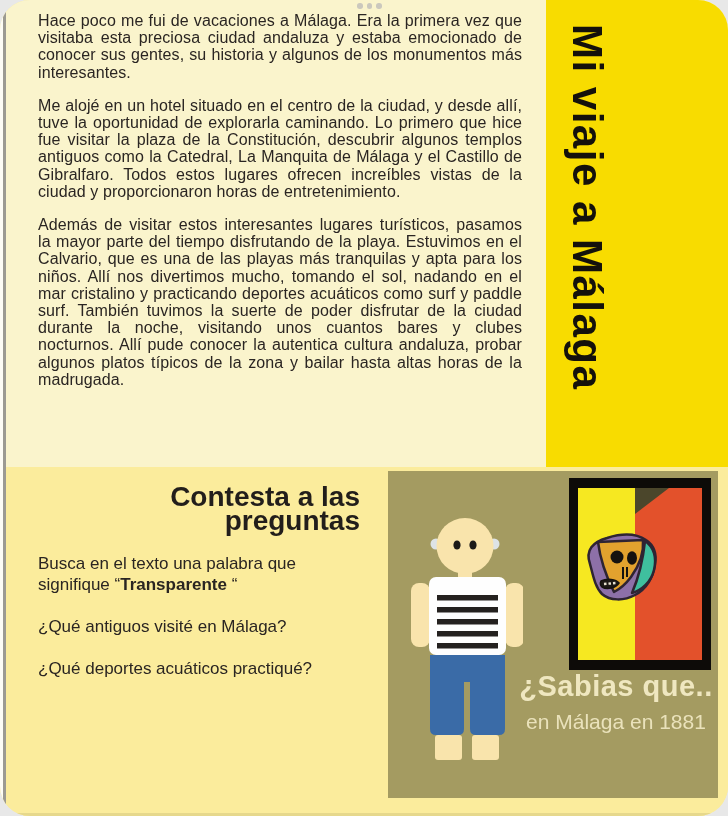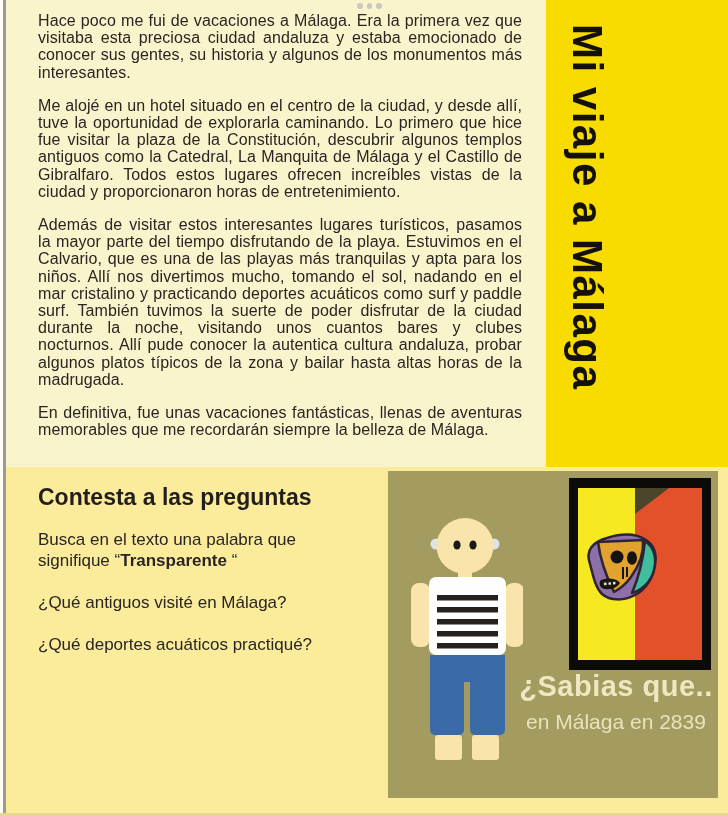--- a/index.html
+++ b/index.html
@@ -1,19 +1,19 @@
 <!DOCTYPE html>
 <html lang="es"><head>
 <meta charset="utf-8">
 <style>
   * { margin:0; padding:0; box-sizing:border-box; }
   html,body { background:#e8e8e8; }
   .page {
     position:relative; width:728px; height:816px; overflow:hidden;
-    font-family:"Liberation Sans", sans-serif; background:#FBEC9C;
+    font-family:"Liberation Sans", sans-serif; background:#FBEC9C;border-radius:30px;
   }
   
   .top-section {
     position:absolute; left:0; top:0; width:728px; height:467px;
     background:#FAF4CC;
   }
   .dots { position:absolute; left:357px; top:3px; display:flex; gap:4px; }
   .dots i { display:block; width:5.5px; height:5.5px; border-radius:50%; background:#CBC8BD; }
   .story {
     position:absolute; left:38px; top:12px; width:484px;
@@ -34,21 +34,21 @@
   }
   
   .bottom-section {
     position:absolute; left:0; top:467px; width:728px; height:349px;
     background:#FBEC9C;
   }
   .questions {
     position:absolute; left:38px; top:18px; width:322px;
     color:#2A2522; font-size:17px; line-height:21px; font-weight:500;
   }
-  .questions h2 { font-size:23px; line-height:24px; font-weight:800; margin:0 0 20px 0; color:#221E1B; }
+  .questions h2 { font-size:28px; line-height:24px; font-weight:800; margin:0 0 20px 0; color:#221E1B;text-align:right; }
   .questions .q { margin:0 0 21px 0; }
   .questions .q strong { font-weight:800; }
   
   .fact-box {
     position:absolute; left:388px; top:4px; width:330px; height:327px;
     background:#A49B61;
   }
   .figure-svg  { position:absolute; left:22px; top:44px; width:113px; height:250px; }
   .painting-svg{ position:absolute; left:181px; top:7px; width:142px; height:192px; }
   .fact-title {
@@ -72,21 +72,20 @@
   <section class="top-section">
     <div class="dots" title="">
       <i></i>
       <i></i>
       <i></i>
     </div>
     <article class="story">
       <p>Hace poco me fui de vacaciones a Málaga. Era la primera vez que visitaba esta preciosa ciudad andaluza y estaba emocionado de conocer sus gentes, su historia y algunos de los monumentos más interesantes.</p>
       <p>Me alojé en un hotel situado en el centro de la ciudad, y desde allí, tuve la oportunidad de explorarla caminando. Lo primero que hice fue visitar la plaza de la Constitución, descubrir algunos templos antiguos como la Catedral, La Manquita de Málaga y el Castillo de Gibralfaro. Todos estos lugares ofrecen increíbles vistas de la ciudad y proporcionaron horas de entretenimiento.</p>
       <p>Además de visitar estos interesantes lugares turísticos, pasamos la mayor parte del tiempo disfrutando de la playa. Estuvimos en el Calvario, que es una de las playas más tranquilas y apta para los niños. Allí nos divertimos mucho, tomando el sol, nadando en el mar cristalino y practicando deportes acuáticos como surf y paddle surf. También tuvimos la suerte de poder disfrutar de la ciudad durante la noche, visitando unos cuantos bares y clubes nocturnos. Allí pude conocer la autentica cultura andaluza, probar algunos platos típicos de la zona y bailar hasta altas horas de la madrugada.</p>
-      <p>En definitiva, fue unas vacaciones fantásticas, llenas de aventuras memorables que me recordarán siempre la belleza de Málaga.</p>
     </article>
   </section>
 
   <aside class="banner">
     <div class="banner-title">Mi viaje a Málaga</div>
   </aside>
 
   <section class="bottom-section">
     <div class="questions">
       <h2>Contesta a las preguntas</h2>
@@ -129,21 +128,21 @@
         </g>
         <circle cx="48" cy="79" r="6.5" fill="#15120F"></circle>
         <ellipse cx="63" cy="80" rx="5" ry="6.8" fill="#15120F"></ellipse>
         <path d="M54,89 V101 M58,89 V99" stroke="#15120F" stroke-width="2" fill="none"></path>
         <path d="M32,103 C38,100 47,101 50,105 C47,110 38,112 33,109 C31,107 31,105 32,103 Z" fill="#1D1915" stroke="#15120F" stroke-width="1.5"></path>
         <path d="M35,106 L47,105" stroke="#E8E2D0" stroke-width="2.5" stroke-dasharray="2.5,2" fill="none"></path>
       </svg>
 
       <div class="fact-title">¿Sabias que..</div>
       <div class="fact-lines">
-        <div>en Málaga en 2839</div>
+        <div>en Málaga en 1881</div>
       </div>
     </div>
   </section>
 
   <div class="edge-white"></div>
   <div class="edge-gray"></div>
   <div class="bottom-line"></div>
 </div>
 
 </body></html>

